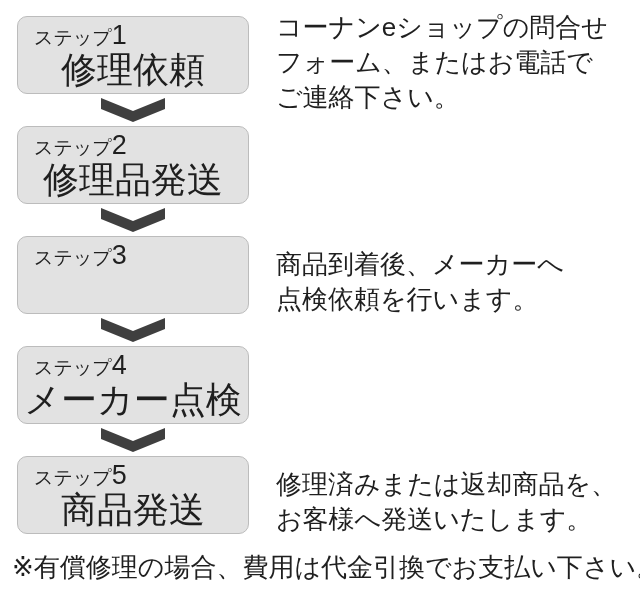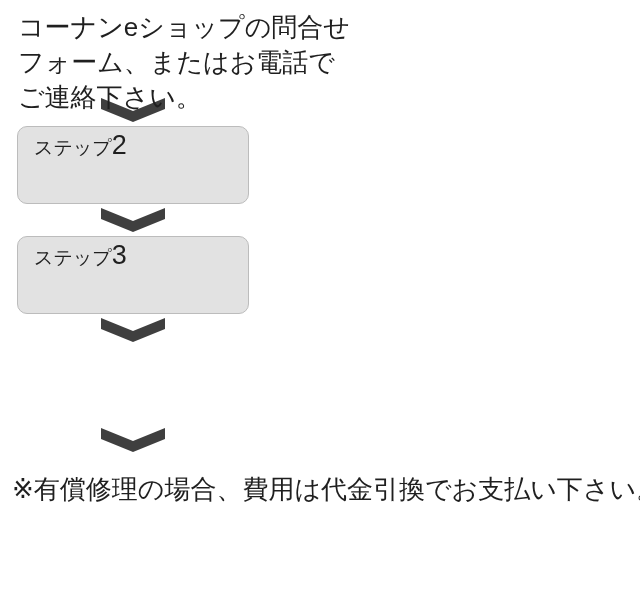--- a/index.html
+++ b/index.html
@@ -36,74 +36,93 @@
   .step-label .num{font-size:27px;}
   .step-title{
     font-size:36px;
     line-height:40px;
     text-align:center;
     margin-top:0;
     white-space:nowrap;
   }
   .step-desc{
     flex:1 1 auto;
-    margin-left:18px;
+    margin-left:27px;
     font-size:26px;
     line-height:35px;
     white-space:pre-line;
     position:relative;
     top:7px;
   }
   .arrow-row{height:32px;display:flex;align-items:center;}
   .arrow{width:64px;height:24px;margin-left:101px;display:block;}
   .arrow polygon{fill:var(--arrow);}
   .footnote{margin:16px 0 0 12px;font-size:26px;line-height:34px;white-space:nowrap;}
 </style>
 </head>
 <body>
 
 <div class="page">
 
   <div class="step-row">
+    <div class="step-box">
+      <div class="step-label"><span>ステップ</span><span class="num">1</span></div>
+      <div class="step-title">修理依頼</div>
+    </div>
     <div class="step-desc">コーナンeショップの問合せ
 フォーム、またはお電話で
 ご連絡下さい。</div>
   </div>
   <div class="arrow-row">
     <svg class="arrow" viewBox="0 0 64 24" aria-hidden="true">
         <polygon points="0,0 32,13 64,0 64,11 32,24 0,11"></polygon>
       </svg>
   </div>
 
   <div class="step-row">
     <div class="step-box">
       <div class="step-label"><span>ステップ</span><span class="num">2</span></div>
+      <div class="step-title">修理品発送</div>
     </div>
   </div>
   <div class="arrow-row">
     <svg class="arrow" viewBox="0 0 64 24" aria-hidden="true">
         <polygon points="0,0 32,13 64,0 64,11 32,24 0,11"></polygon>
       </svg>
   </div>
 
   <div class="step-row">
     <div class="step-box">
       <div class="step-label"><span>ステップ</span><span class="num">3</span></div>
     </div>
+    <div class="step-desc">商品到着後、メーカーへ
+点検依頼を行います。</div>
   </div>
   <div class="arrow-row">
     <svg class="arrow" viewBox="0 0 64 24" aria-hidden="true">
         <polygon points="0,0 32,13 64,0 64,11 32,24 0,11"></polygon>
       </svg>
   </div>
 
   <div class="step-row">
+    <div class="step-box">
+      <div class="step-label"><span>ステップ</span><span class="num">4</span></div>
+      <div class="step-title">メーカー点検</div>
+    </div>
   </div>
   <div class="arrow-row">
     <svg class="arrow" viewBox="0 0 64 24" aria-hidden="true">
         <polygon points="0,0 32,13 64,0 64,11 32,24 0,11"></polygon>
       </svg>
   </div>
 
+  <div class="step-row">
+    <div class="step-box">
+      <div class="step-label"><span>ステップ</span><span class="num">5</span></div>
+      <div class="step-title">商品発送</div>
+    </div>
+    <div class="step-desc">修理済みまたは返却商品を、
+お客様へ発送いたします。</div>
+  </div>
 
   <div class="footnote">※有償修理の場合、費用は代金引換でお支払い下さい。</div>
 
 </div>
 
 </body></html>

